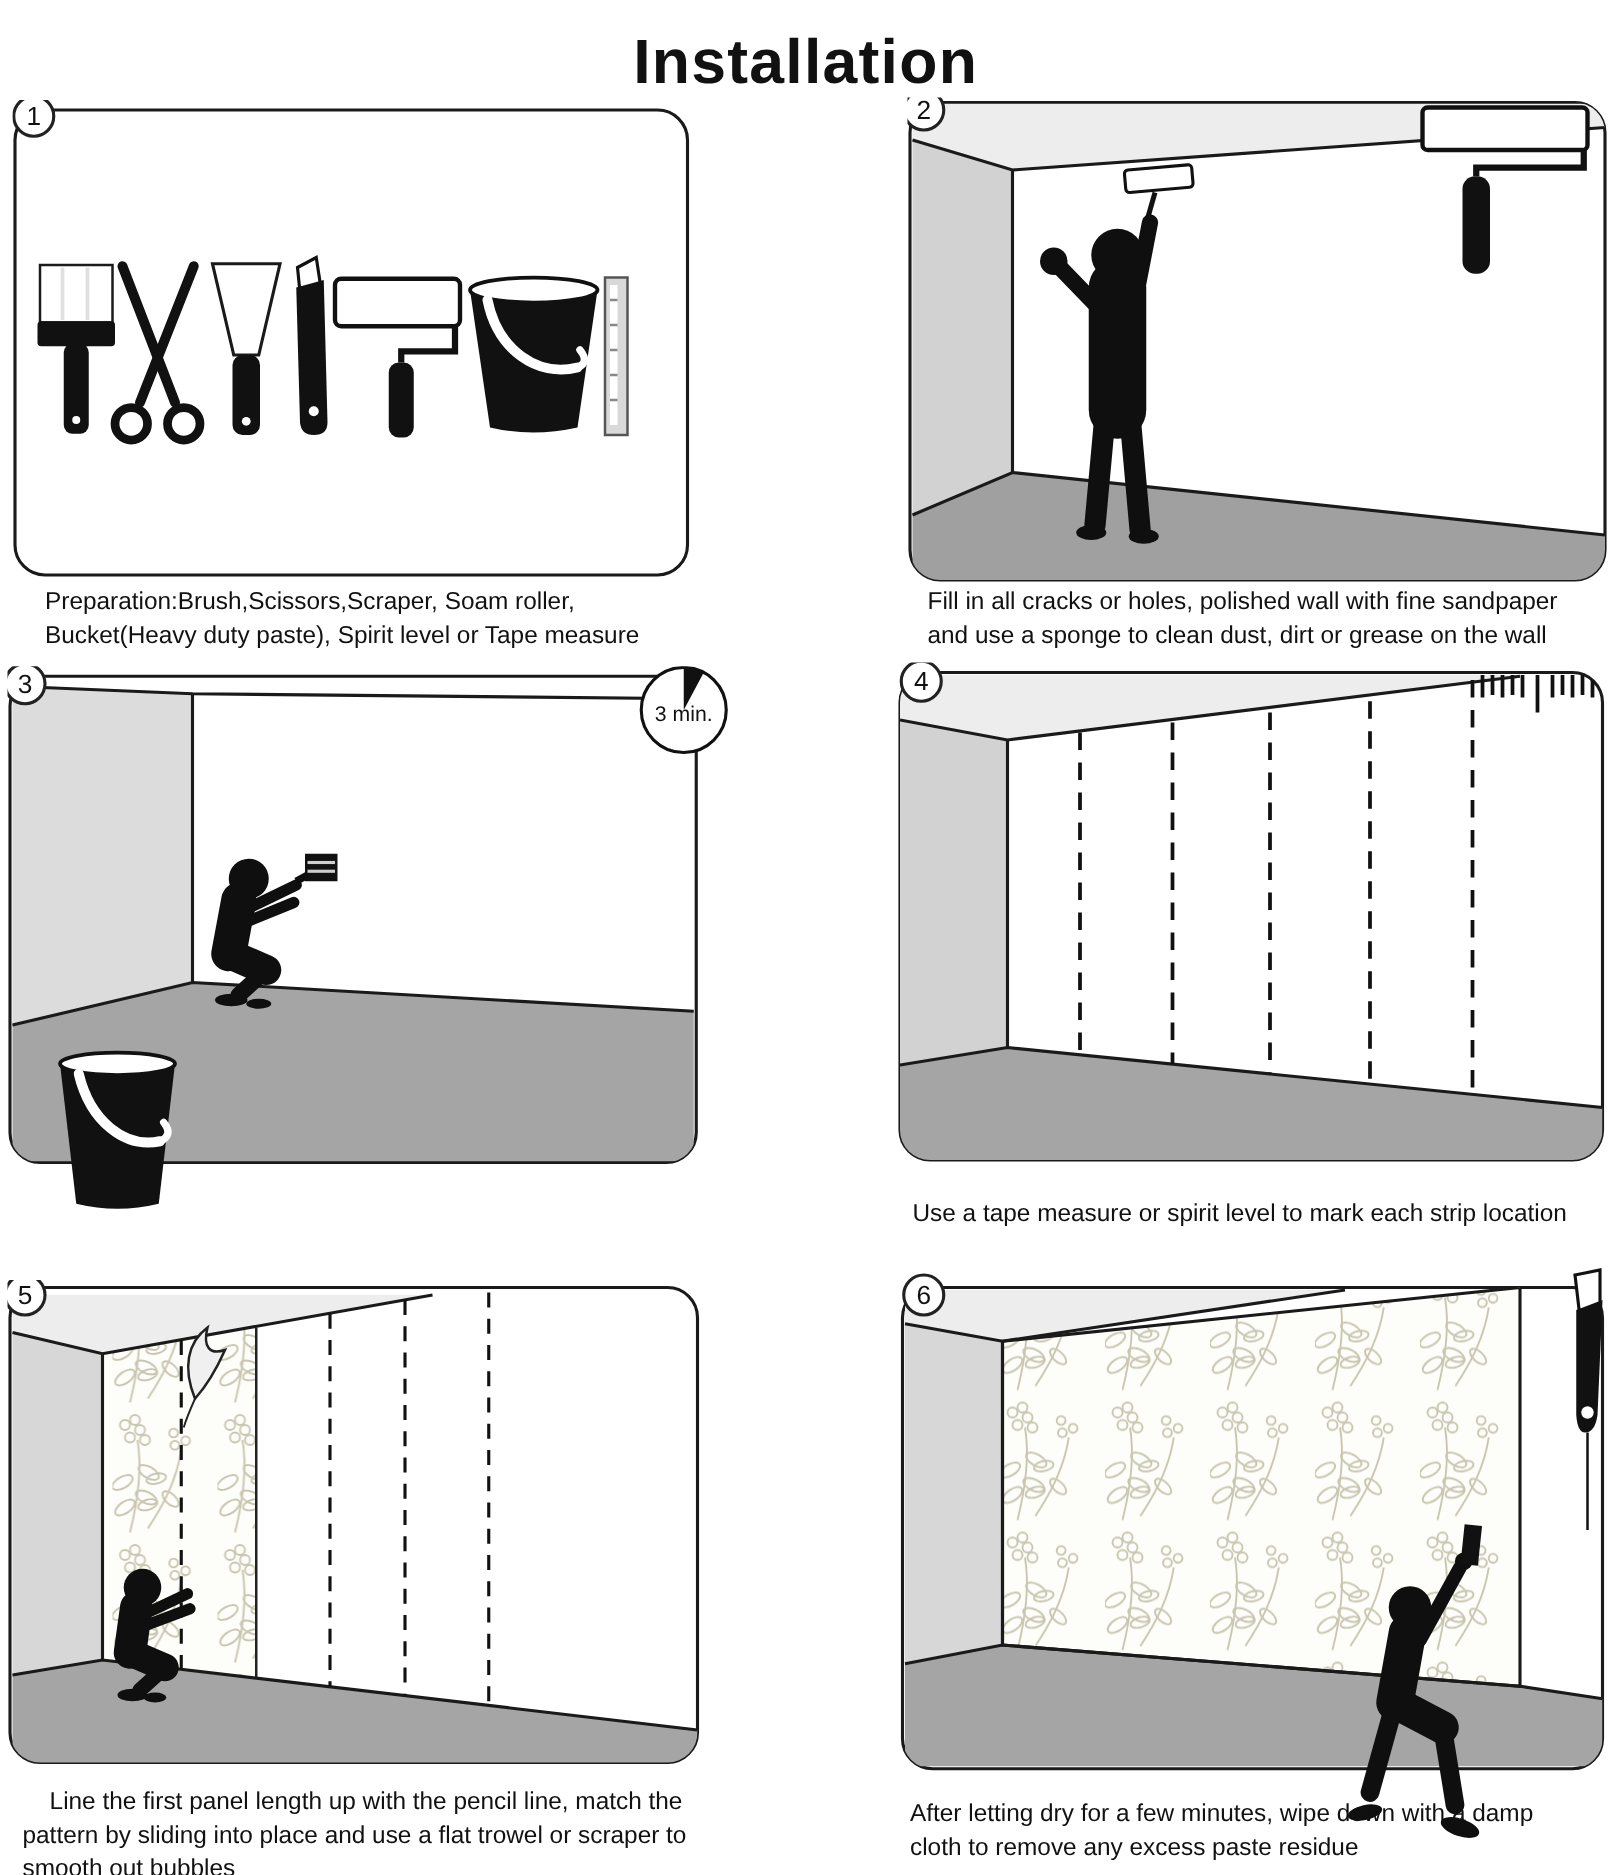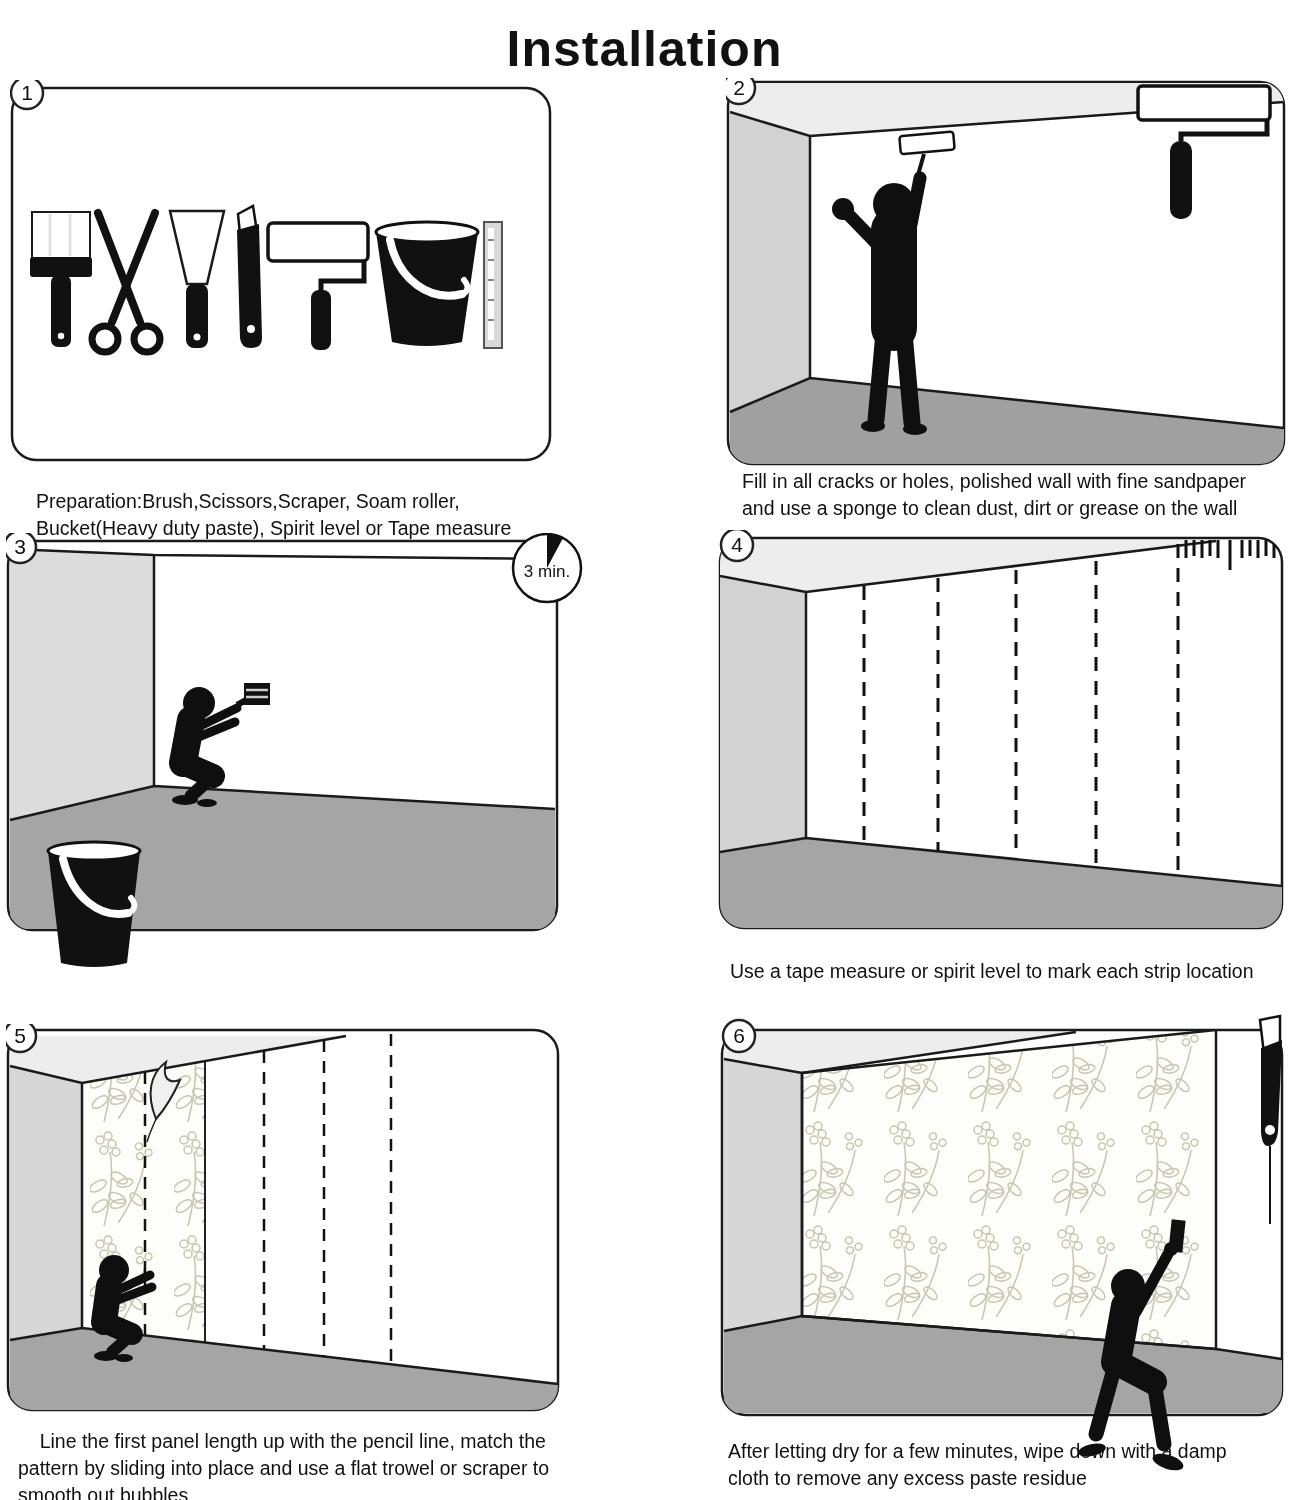--- a/index.html
+++ b/index.html
@@ -353,21 +353,21 @@
       <ellipse cx="452" cy="448" rx="16" ry="7" stroke="none" transform="rotate(18 452 448)"></ellipse>
       <line x1="398" y1="355" x2="380" y2="420" stroke-width="15"></line>
       <ellipse cx="376" cy="436" rx="14" ry="6" stroke="none" transform="rotate(-12 376 436)"></ellipse>
     </g>
     <g>
       <circle cx="23" cy="22" r="16" fill="#fff" stroke="#222" stroke-width="2.5"></circle>
       <text class="numtext" x="23" y="29" text-anchor="middle">6</text>
     </g>
   </svg>
 
-  <div class="caption" style="left:36px;top:488px">Preparation:Brush,Scissors,Scraper, Soam roller,
+  <div class="caption" style="left:36px;top:468px">Preparation:Brush,Scissors,Scraper, Soam roller,
 Bucket(Heavy duty paste), Spirit level or Tape measure</div>
   <div class="caption" style="left:742px;top:468px">Fill in all cracks or holes, polished wall with fine sandpaper
 and use a sponge to clean dust, dirt or grease on the wall</div>
   <div class="caption" style="left:730px;top:958px">Use a tape measure or spirit level to mark each strip location</div>
   <div class="caption" style="left:18px;top:1428px">    Line the first panel length up with the pencil line, match the
 pattern by sliding into place and use a flat trowel or scraper to
 smooth out bubbles</div>
   <div class="caption" style="left:728px;top:1438px">After letting dry for a few minutes, wipe down with a damp
 cloth to remove any excess paste residue</div>
 

